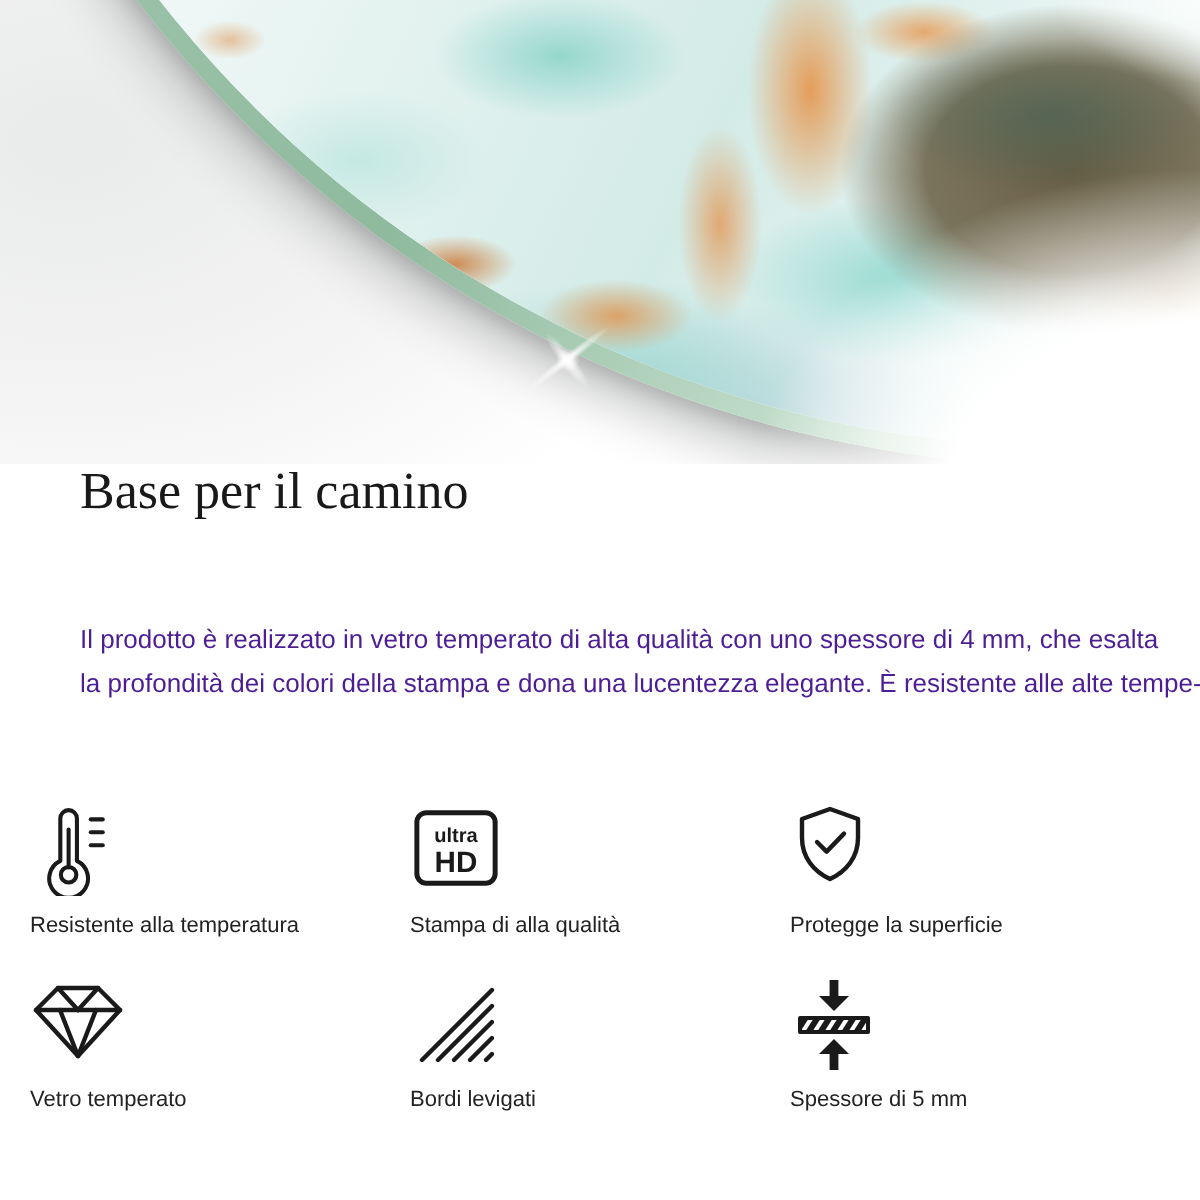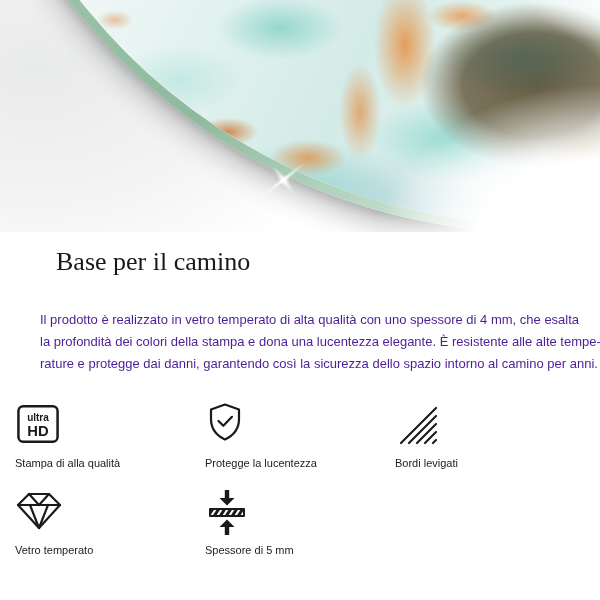--- a/index.html
+++ b/index.html
@@ -92,79 +92,91 @@
     <div class="glass-inner">
       <div class="art"></div>
     </div>
   </div>
   <div class="sparkle">
       <span class="core"></span>
     </div>
   <div class="fade-overlay"></div>
 </div>
 
-<h1 class="heading" style="margin:16px;">
+<h1 class="heading" style="margin:0;">
   <span>Base per il camino</span>
 </h1>
 
 <p class="desc" style="margin:0;">
   <span>Il prodotto è realizzato in vetro temperato di alta qualità con uno spessore di 4 mm, che esalta</span>
   <span>la profondità dei colori della stampa e dona una lucentezza elegante. È resistente alle alte tempe-</span>
-  <span>rature e protegge dai danni, garantendo così la sicurezza dello spazio intorno al camino per anni.</span>
 </p>
 
 <div class="features">
 
+  <div class="feature">
+    <div class="icon-wrap">
+      <svg width="46" height="48" viewBox="0 0 48 52" class="ico">
+        <path d="M24.5 33 L24.5 10 A4.5 4.5 0 0 0 15.5 10 L15.5 33 A10.5 10.5 0 1 0 24.5 33 Z"></path>
+        <circle cx="20" cy="40.5" r="4.2"></circle>
+        <line x1="20" y1="36.5" x2="20" y2="16"></line>
+        <line x1="32" y1="10.5" x2="38.5" y2="10.5"></line>
+        <line x1="32" y1="17.5" x2="38.5" y2="17.5"></line>
+        <line x1="32" y1="24.5" x2="38.5" y2="24.5"></line>
+      </svg>
+    </div>
+    <div class="feature-label">Resistente alla temperatura</div>
+  </div>
 
   <div class="feature">
     <div class="icon-wrap">
       <svg width="46" height="42" viewBox="0 0 48 44" class="ico">
         <rect x="3.5" y="3.5" width="41" height="37" rx="5" stroke-width="2.6"></rect>
         <text x="24" y="19" text-anchor="middle" font-size="10.5" font-weight="600" fill="#1a1a1a" stroke="none" font-family="Liberation Sans, sans-serif">ultra</text>
         <text x="24" y="34.5" text-anchor="middle" font-size="15.5" font-weight="700" fill="#1a1a1a" stroke="none" font-family="Liberation Sans, sans-serif">HD</text>
       </svg>
     </div>
     <div class="feature-label">Stampa di alla qualità</div>
   </div>
 
   <div class="feature">
     <div class="icon-wrap">
       <svg width="40" height="44" viewBox="0 0 40 44" class="ico">
         <path d="M20 2.5 L34 7.5 V17 C34 26.5 28.3 33.6 20 37.5 C11.7 33.6 6 26.5 6 17 V7.5 Z"></path>
         <path d="M13.5 19 L18.3 23.8 L27 14.8"></path>
       </svg>
     </div>
-    <div class="feature-label">Protegge la lucentezza</div>
-  </div>
-
-  <div class="feature">
-    <div class="icon-wrap">
-      <svg width="44" height="44" viewBox="0 0 44 44" class="ico" stroke-width="4.2" stroke-linecap="butt">
-        <line x1="6" y1="41" x2="41" y2="6"></line>
-        <line x1="14" y1="41" x2="41" y2="14"></line>
-        <line x1="22" y1="41" x2="41" y2="22"></line>
-        <line x1="30" y1="41" x2="41" y2="30"></line>
-        <line x1="38" y1="41" x2="41" y2="38"></line>
-      </svg>
-    </div>
-    <div class="feature-label">Bordi levigati</div>
+    <div class="feature-label">Protegge la superficie</div>
   </div>
 
   <div class="feature">
     <div class="icon-wrap">
       <svg width="48" height="42" viewBox="0 0 48 42" class="ico" stroke-width="2">
         <path d="M14 4 H34 L45 15 L24 38 L3 15 Z"></path>
         <line x1="3" y1="15" x2="45" y2="15"></line>
         <line x1="14" y1="4" x2="24" y2="15"></line>
         <line x1="34" y1="4" x2="24" y2="15"></line>
         <line x1="15" y1="15" x2="24" y2="38"></line>
         <line x1="33" y1="15" x2="24" y2="38"></line>
       </svg>
     </div>
     <div class="feature-label">Vetro temperato</div>
+  </div>
+
+  <div class="feature">
+    <div class="icon-wrap">
+      <svg width="44" height="44" viewBox="0 0 44 44" class="ico" stroke-width="4.2" stroke-linecap="butt">
+        <line x1="6" y1="41" x2="41" y2="6"></line>
+        <line x1="14" y1="41" x2="41" y2="14"></line>
+        <line x1="22" y1="41" x2="41" y2="22"></line>
+        <line x1="30" y1="41" x2="41" y2="30"></line>
+        <line x1="38" y1="41" x2="41" y2="38"></line>
+      </svg>
+    </div>
+    <div class="feature-label">Bordi levigati</div>
   </div>
 
   <div class="feature">
     <div class="icon-wrap">
       <svg width="44" height="50" viewBox="0 0 44 50" class="ico">
         <defs>
           <clipPath id="barclip">
               <rect x="5" y="23" width="34" height="7"></rect>
             </clipPath>
         </defs>

